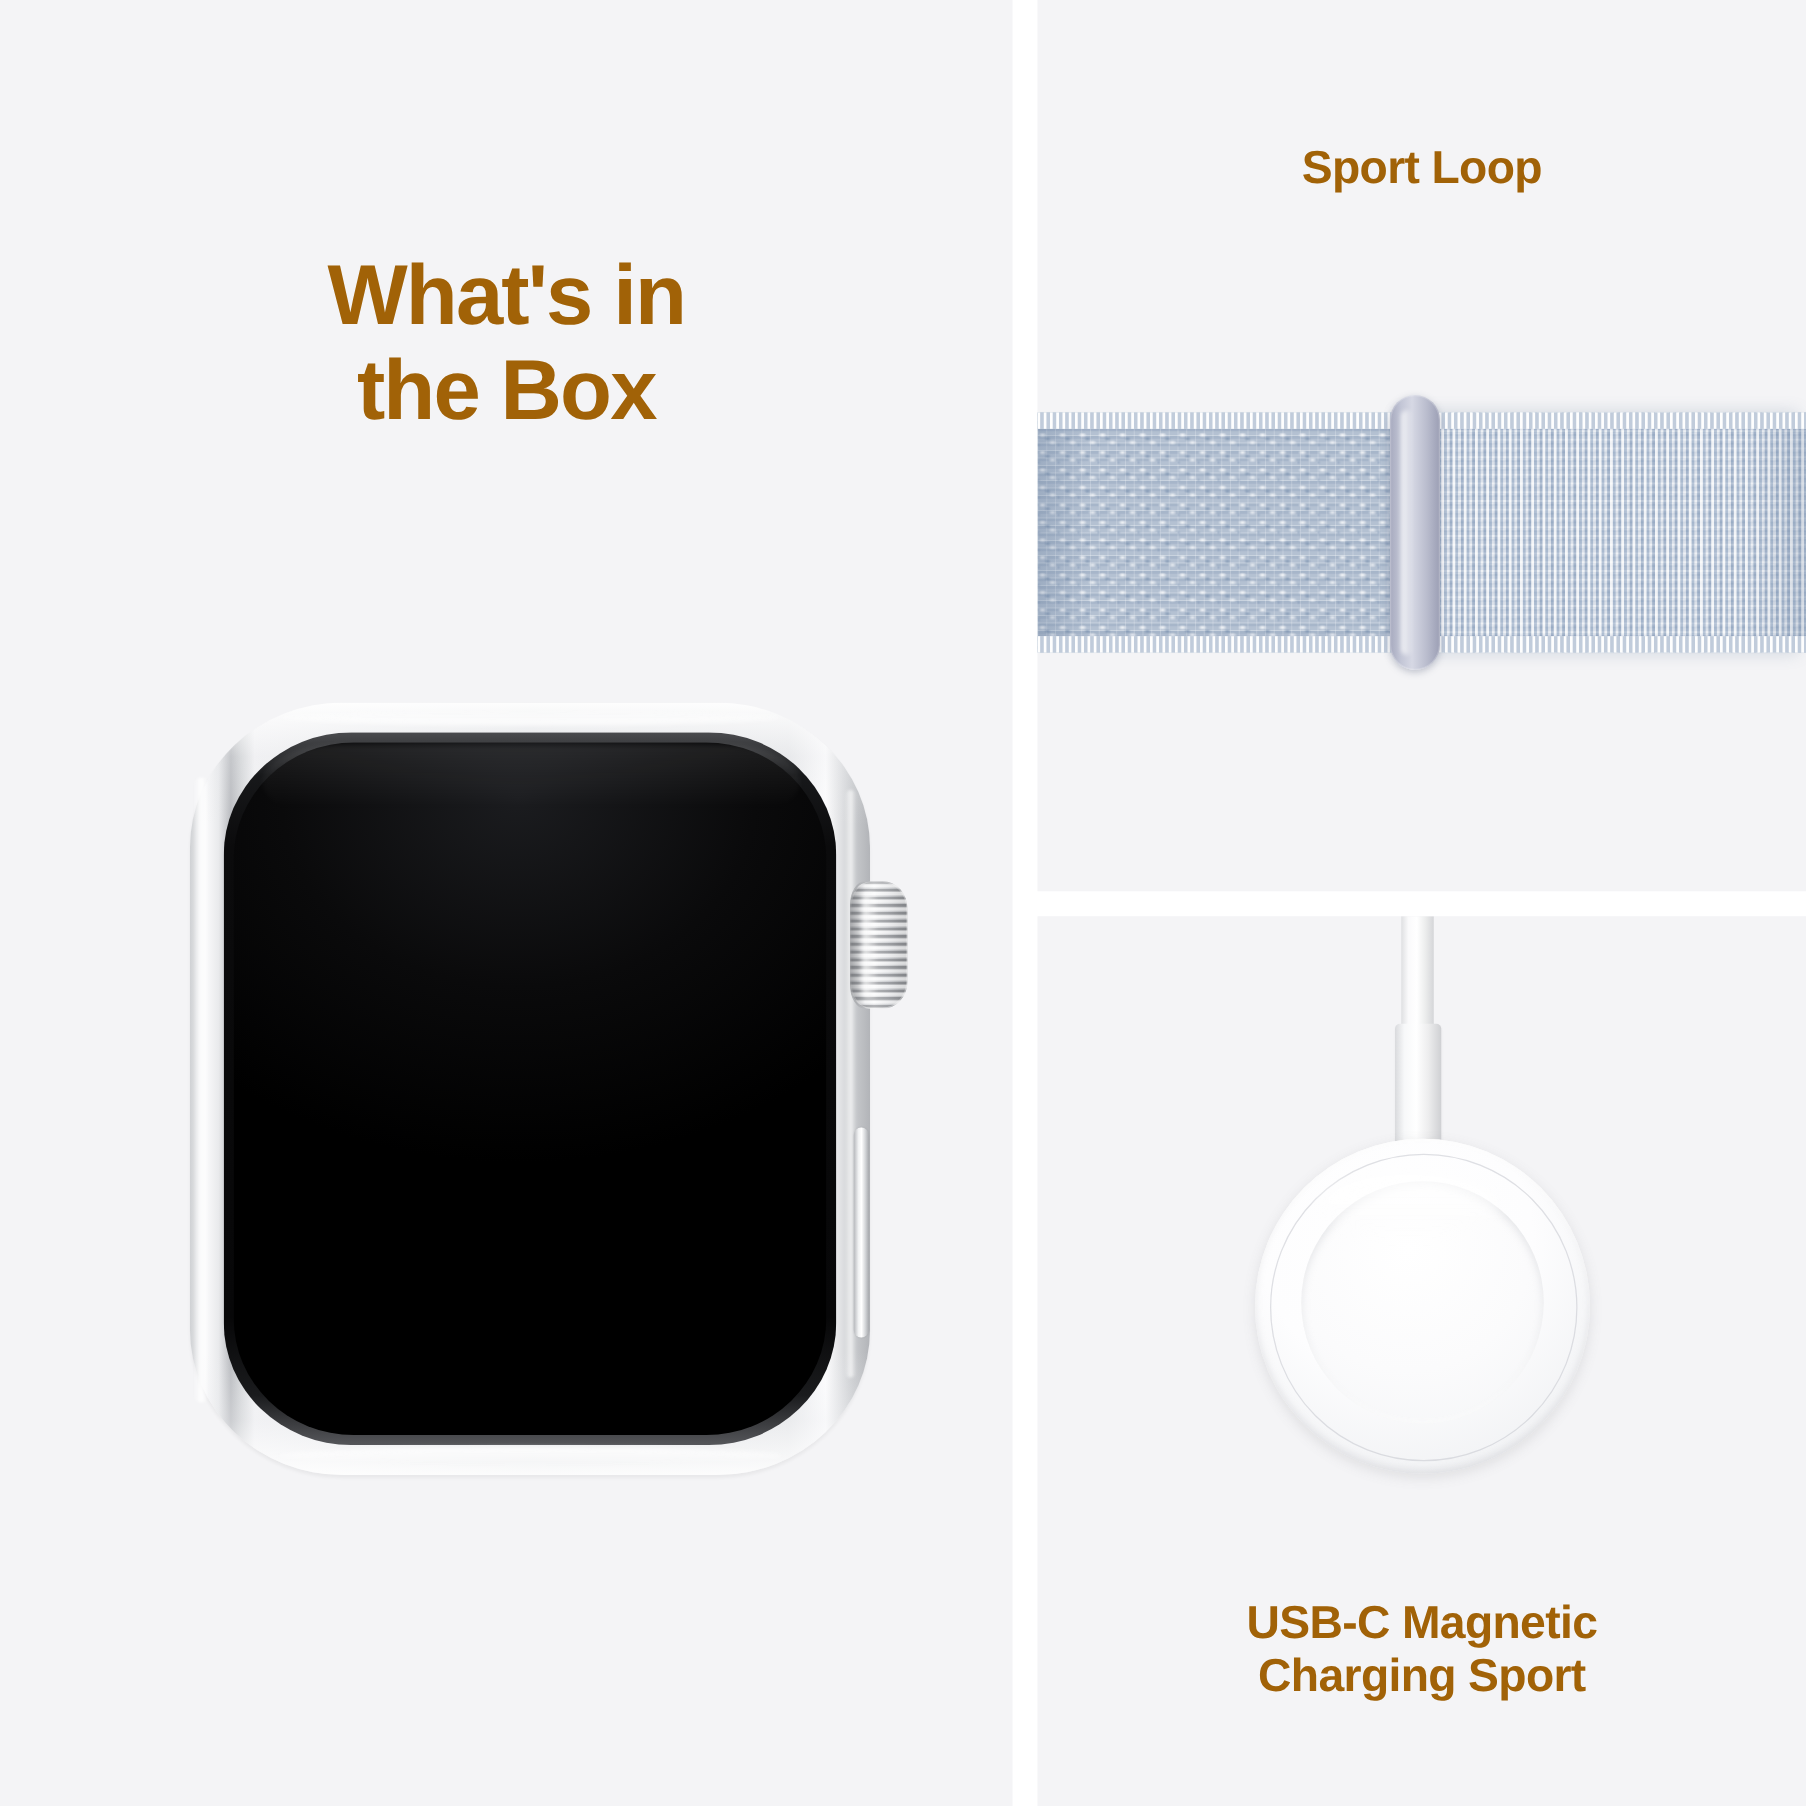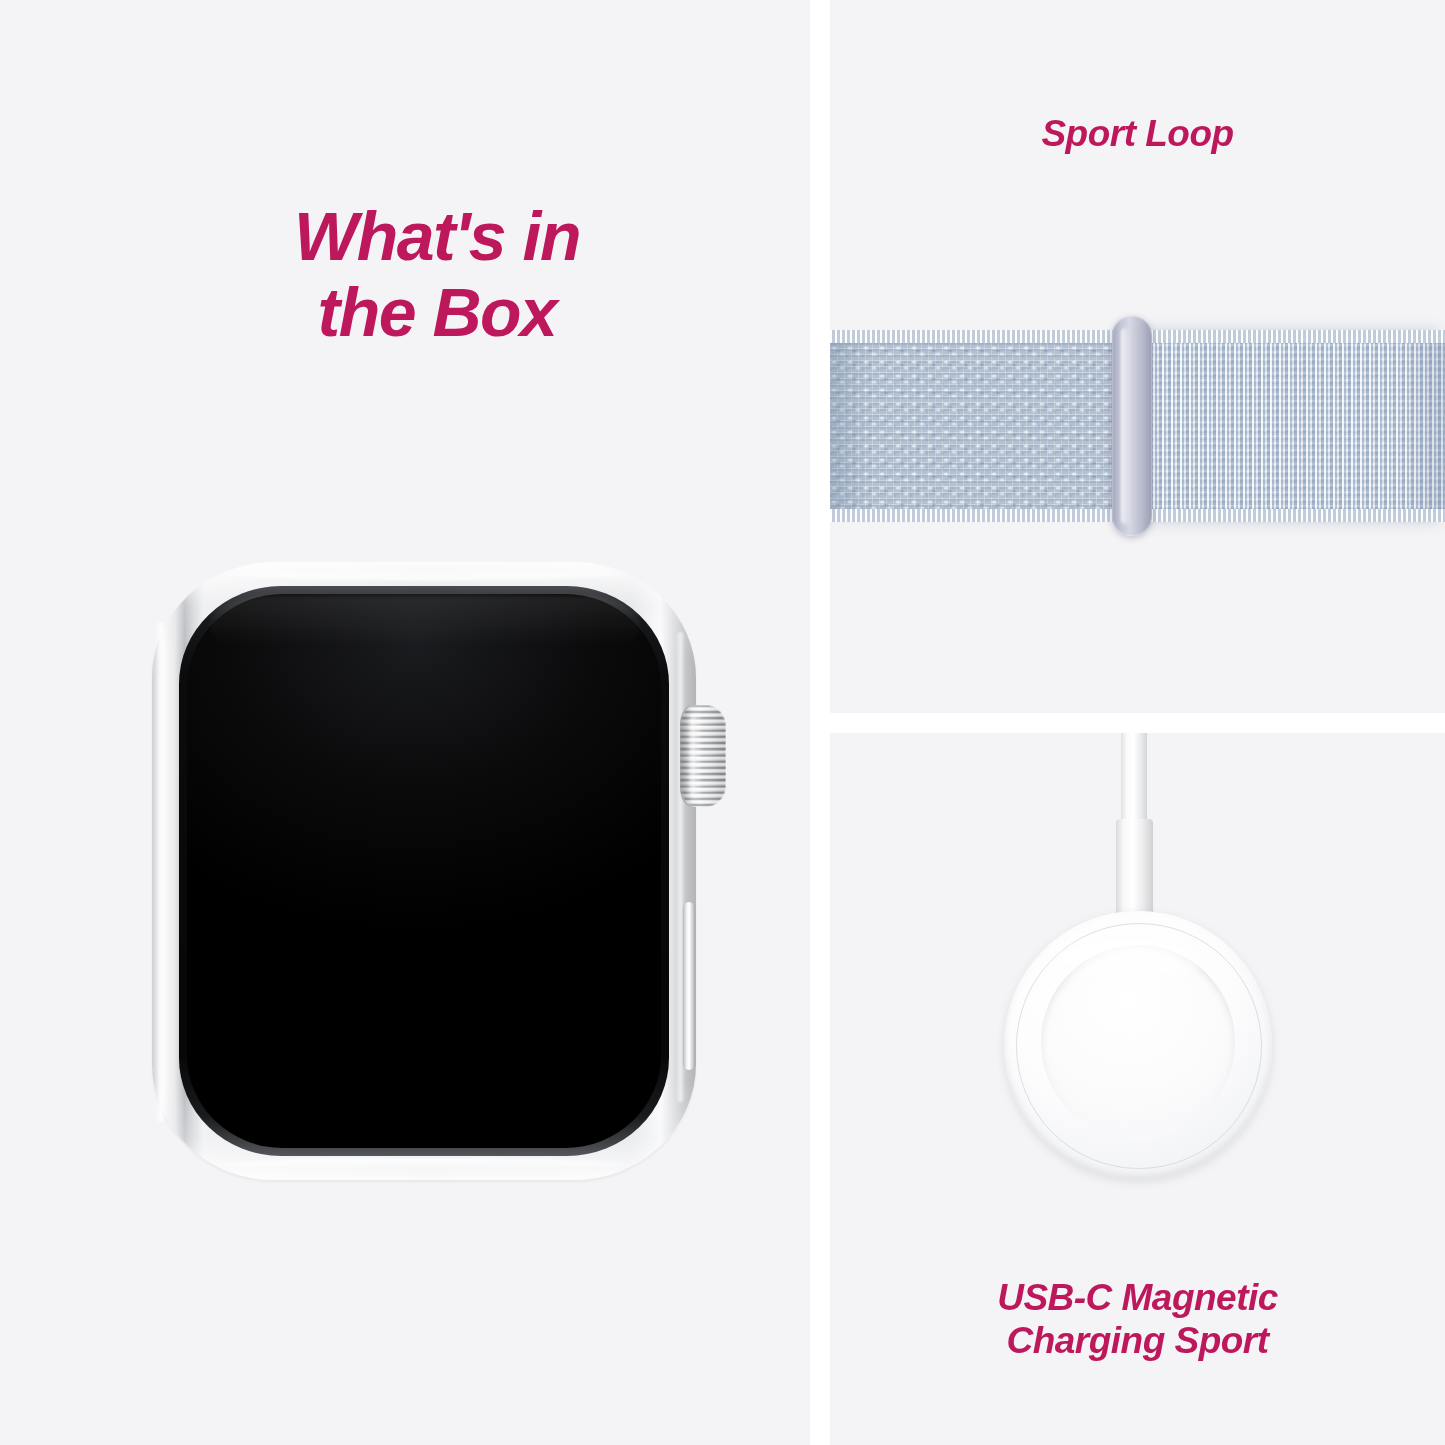--- a/index.html
+++ b/index.html
@@ -13,26 +13,25 @@
   .stage{position:relative;width:1445px;height:1445px;background:#ffffff;}
 
   
   .panel{position:absolute;background:#f4f4f6;overflow:hidden;}
   #panel-watch{left:0;top:0;width:810px;height:1445px;}
   #panel-band{left:830px;top:0;width:615px;height:713px;}
   #panel-charger{left:830px;top:733px;width:615px;height:712px;}
 
   
   .heading{
-    position:absolute;color:#be185d;font-weight:700;
+    position:absolute;color:#a16207;font-weight:700;
     letter-spacing:-0.022em;text-align:center;line-height:1.13;
     white-space:pre-line;
-    font-style:italic;
-  }
-  #box-title{left:0;top:152px;width:810px;font-size:68px;padding-left:32px;}
+  }
+  #box-title{left:0;top:152px;width:810px;font-size:68px;}
   #band-title{left:0;top:82px;width:615px;font-size:37px;letter-spacing:-0.014em;}
   #charger-title{left:0;top:512px;width:615px;font-size:37px;letter-spacing:-0.014em;line-height:1.18;}
 
   
   #watch{
     position:absolute;left:152px;top:562px;width:544px;height:618px;
   }
   
   .case-outer{
     position:absolute;left:0;top:0;width:544px;height:618px;

